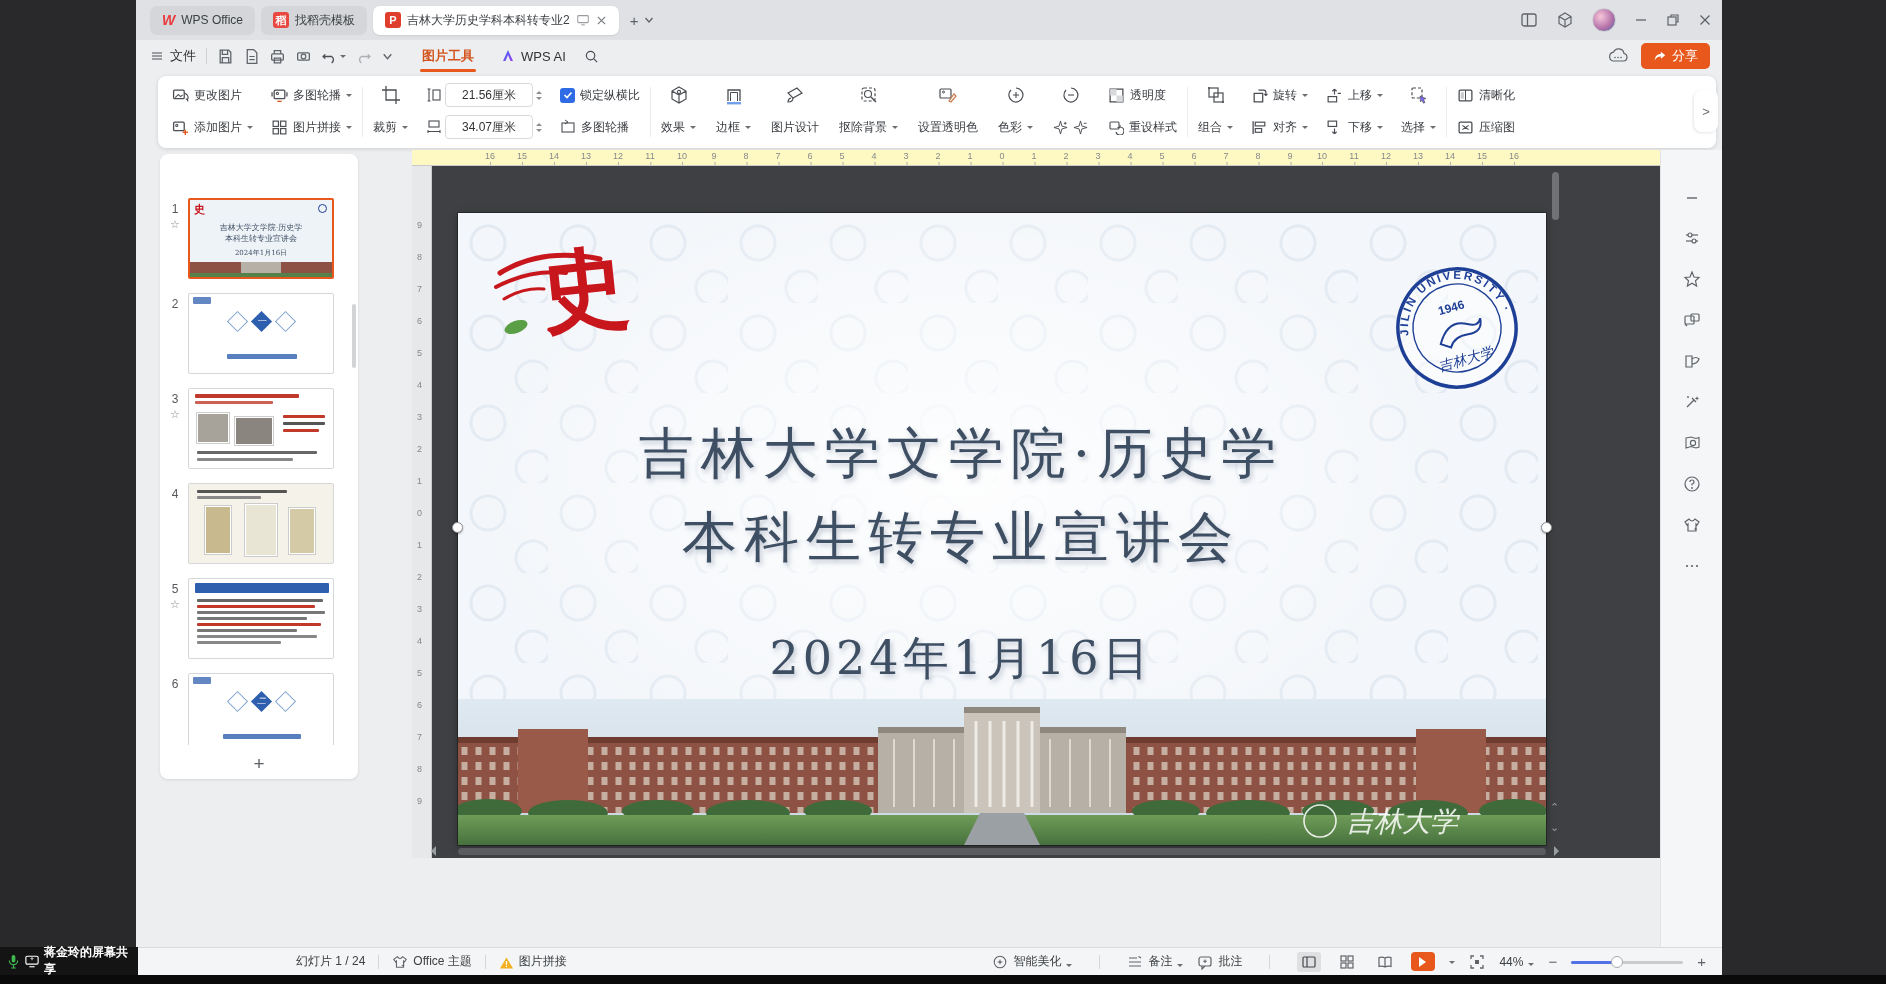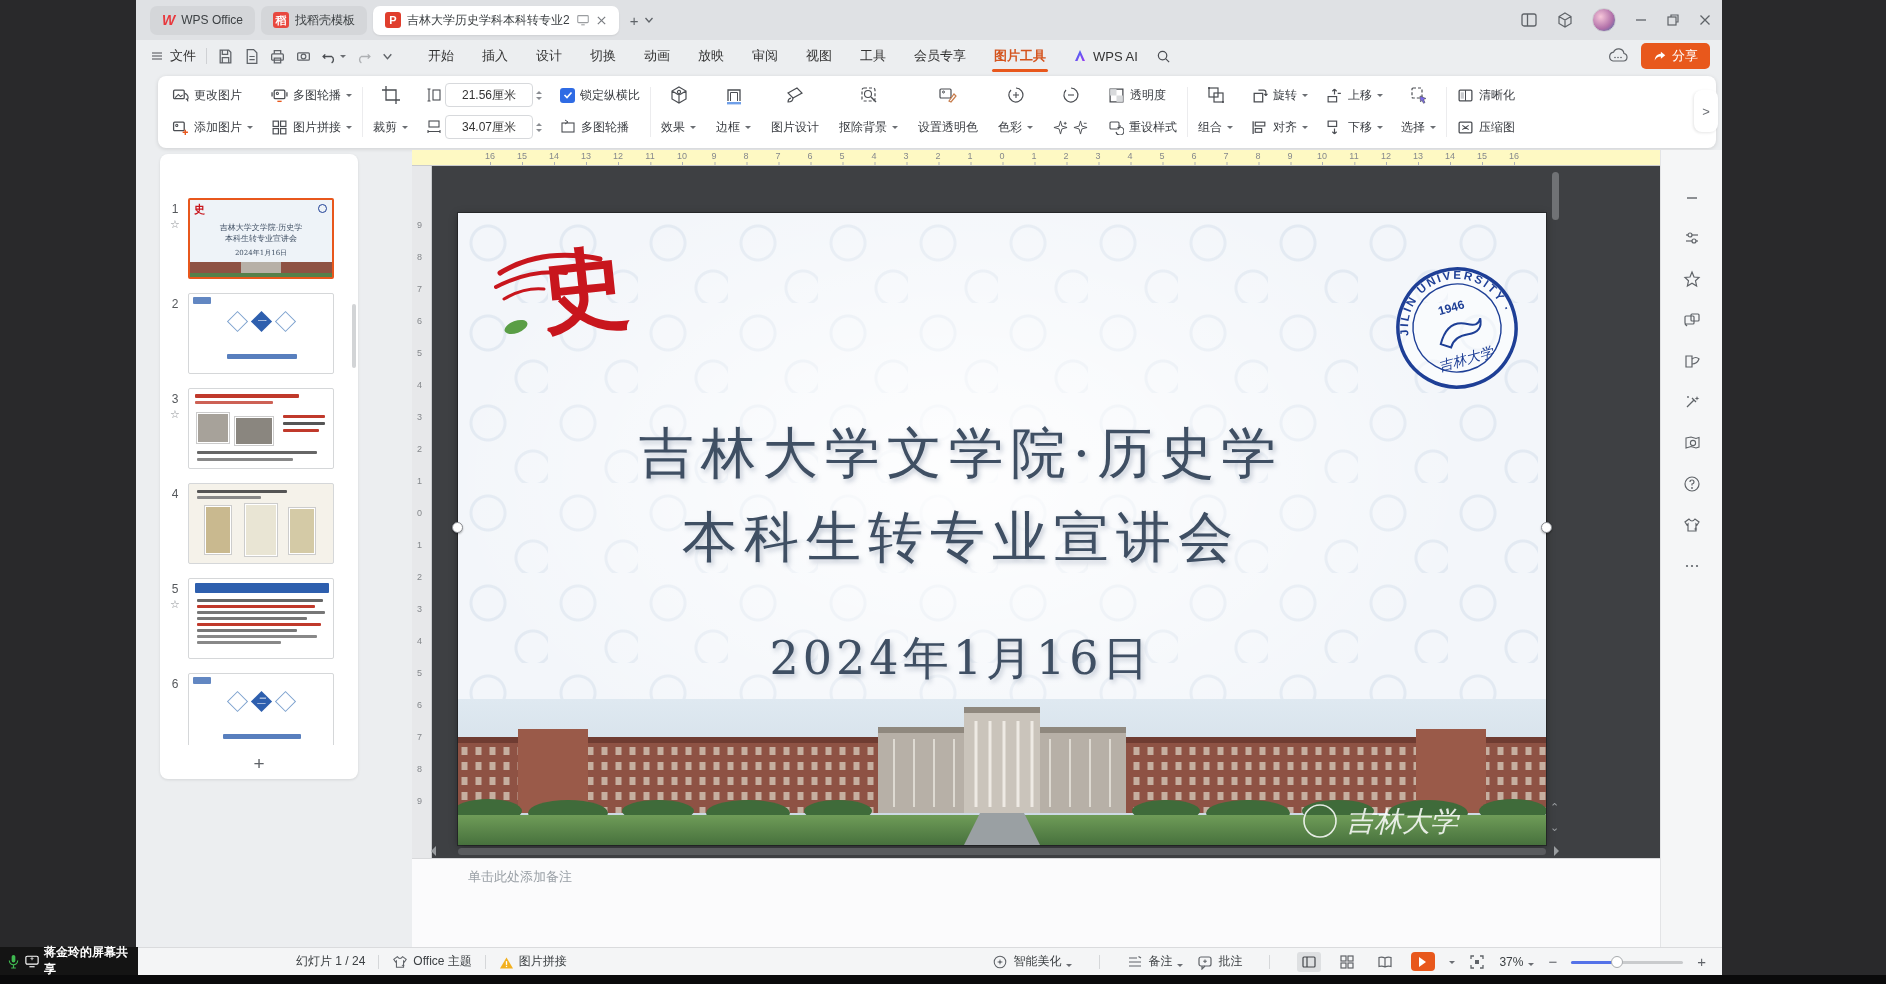--- a/index.html
+++ b/index.html
@@ -233,32 +233,20 @@
         <i class="car"></i>
       </span>
       <svg class="ic" width="17" height="17" viewBox="0 0 16 16" style="opacity:.38;">
           <path d="M12 6 L14 8 L12 10 M13.5 8 H6 A3.5 3.5 0 0 0 6 14" fill="none" stroke="#4a4d52" stroke-width="1.3"></path>
         </svg>
       <svg class="ic" width="13" height="13" viewBox="0 0 12 12">
           <path d="M2.5 4 L6 8 L9.5 4" stroke="#5f6368" stroke-width="1.3" fill="none"></path>
         </svg>
     </div>
 
-    <div class="menus">
-      <span>开始</span>
-      <span>插入</span>
-      <span>设计</span>
-      <span>切换</span>
-      <span>动画</span>
-      <span>放映</span>
-      <span>审阅</span>
-      <span>视图</span>
-      <span>工具</span>
-      <span>会员专享</span>
-    </div>
     <span class="ctx-tab">图片工具</span>
     <div class="wpsai">
       <svg class="ic" width="16" height="16" viewBox="0 0 16 16">
           <defs>
             <linearGradient id="aig" x1="0" y1="0" x2="1" y2="1">
               <stop offset="0" stop-color="#3a6ff2"></stop>
               <stop offset="1" stop-color="#9a3af2"></stop>
             </linearGradient>
           </defs>
           <path d="M8 2 L13 13 H10.5 L8 7 L5.5 13 H3 Z" fill="url(#aig)"></path>
@@ -838,23 +826,20 @@
     <div class="handle" style="left:1129px;top:372px;"></div>
 
     <i class="hsb-arrow" style="left:14px;border-right-color:#9a9da0;"></i>
     <div class="hsb"></div>
     <i class="hsb-arrow" style="left:1142px;border-left-color:#9a9da0;"></i>
     <div class="vsb"></div>
     <div class="pgchev" style="top:652px;">⌃</div>
     <div class="pgchev" style="top:672px;">⌄</div>
   </div>
 
-  <div class="notes">
-    <span>单击此处添加备注</span>
-  </div>
 
   <div class="sidebar">
     <svg class="ic" width="16" height="16" viewBox="0 0 16 16">
         <line x1="3" y1="8" x2="13" y2="8" stroke="#5f6368" stroke-width="1.4"></line>
       </svg>
     <svg class="ic" width="18" height="18" viewBox="0 0 18 18">
         <line x1="3" y1="6" x2="15" y2="6" stroke="#5f6368" stroke-width="1.2"></line>
         <line x1="3" y1="12" x2="15" y2="12" stroke="#5f6368" stroke-width="1.2"></line>
         <circle cx="7" cy="6" r="2" fill="#f5f6f7" stroke="#5f6368" stroke-width="1.2"></circle>
         <circle cx="11" cy="12" r="2" fill="#f5f6f7" stroke="#5f6368" stroke-width="1.2"></circle>
@@ -966,21 +951,21 @@
       </span>
       <span class="playbtn">
           <i></i>
         </span>
       <i class="car"></i>
       <svg class="ic" width="16" height="16" viewBox="0 0 16 16">
           <path d="M2 5 V2 H5 M11 2 H14 V5 M14 11 V14 H11 M5 14 H2 V11" fill="none" stroke="#5f6368" stroke-width="1.3"></path>
           <rect x="6" y="6" width="4" height="4" fill="#5f6368"></rect>
         </svg>
       <span class="sitem">
-        <span>37%</span>
+        <span>44%</span>
           <i class="car"></i>
       </span>
       <span style="font-size:15px;color:#5f6368;">−</span>
       <span class="slider">
         <span class="track"></span>
         <span class="fill"></span>
         <span class="knob"></span>
       </span>
       <span style="font-size:15px;color:#5f6368;">+</span>
     </div>

